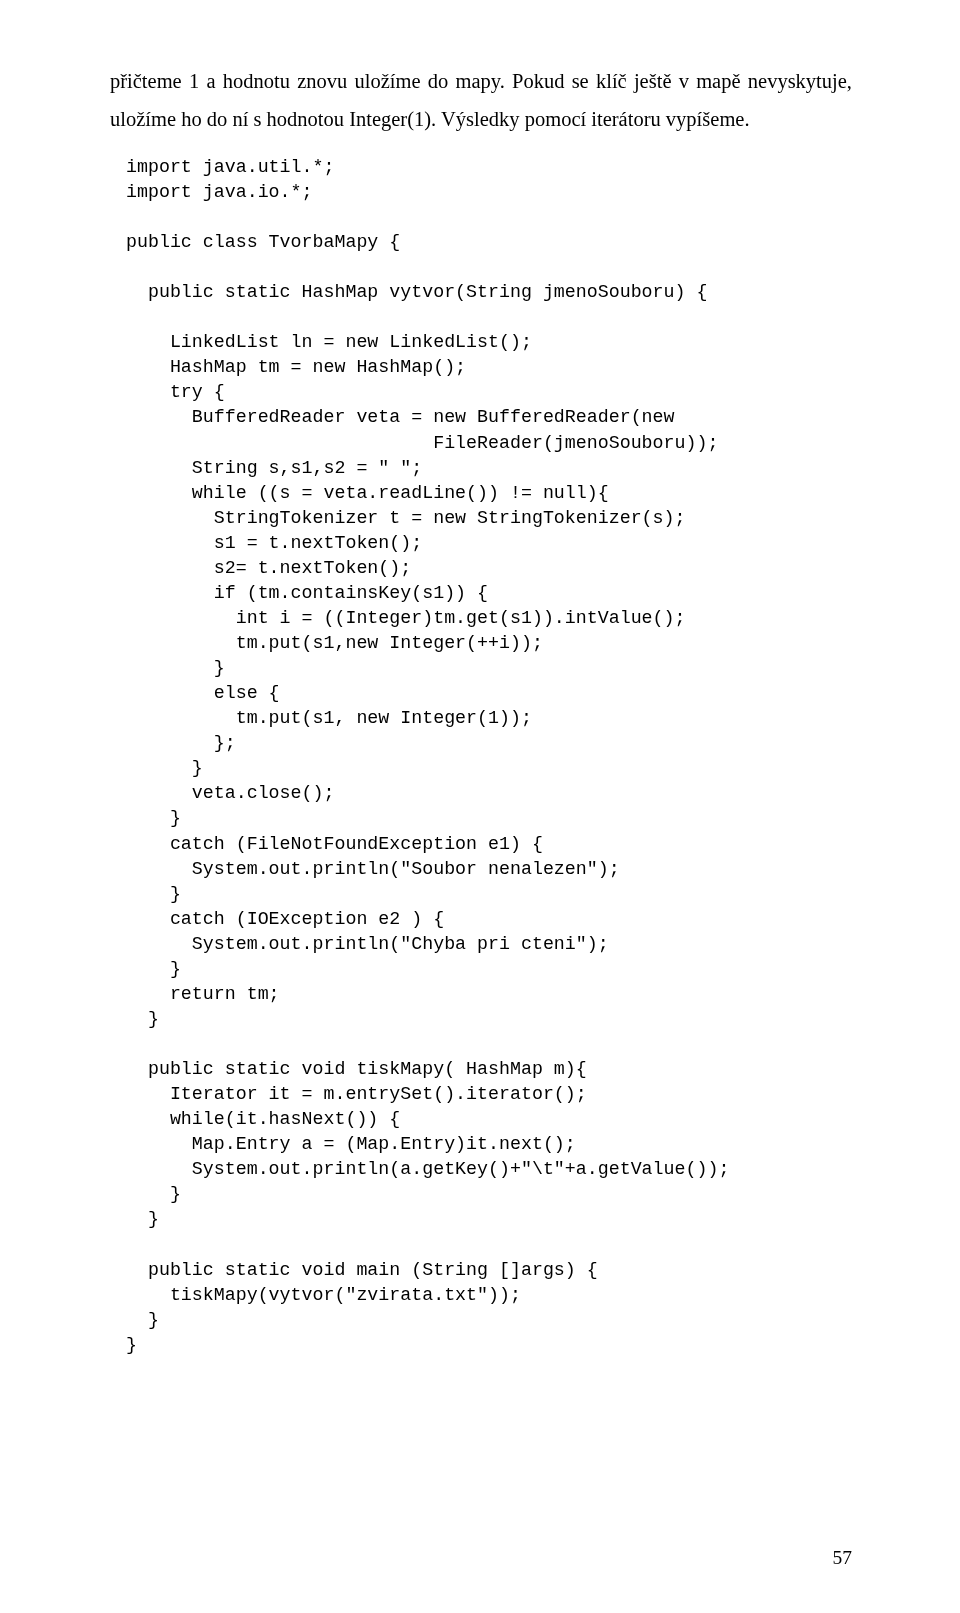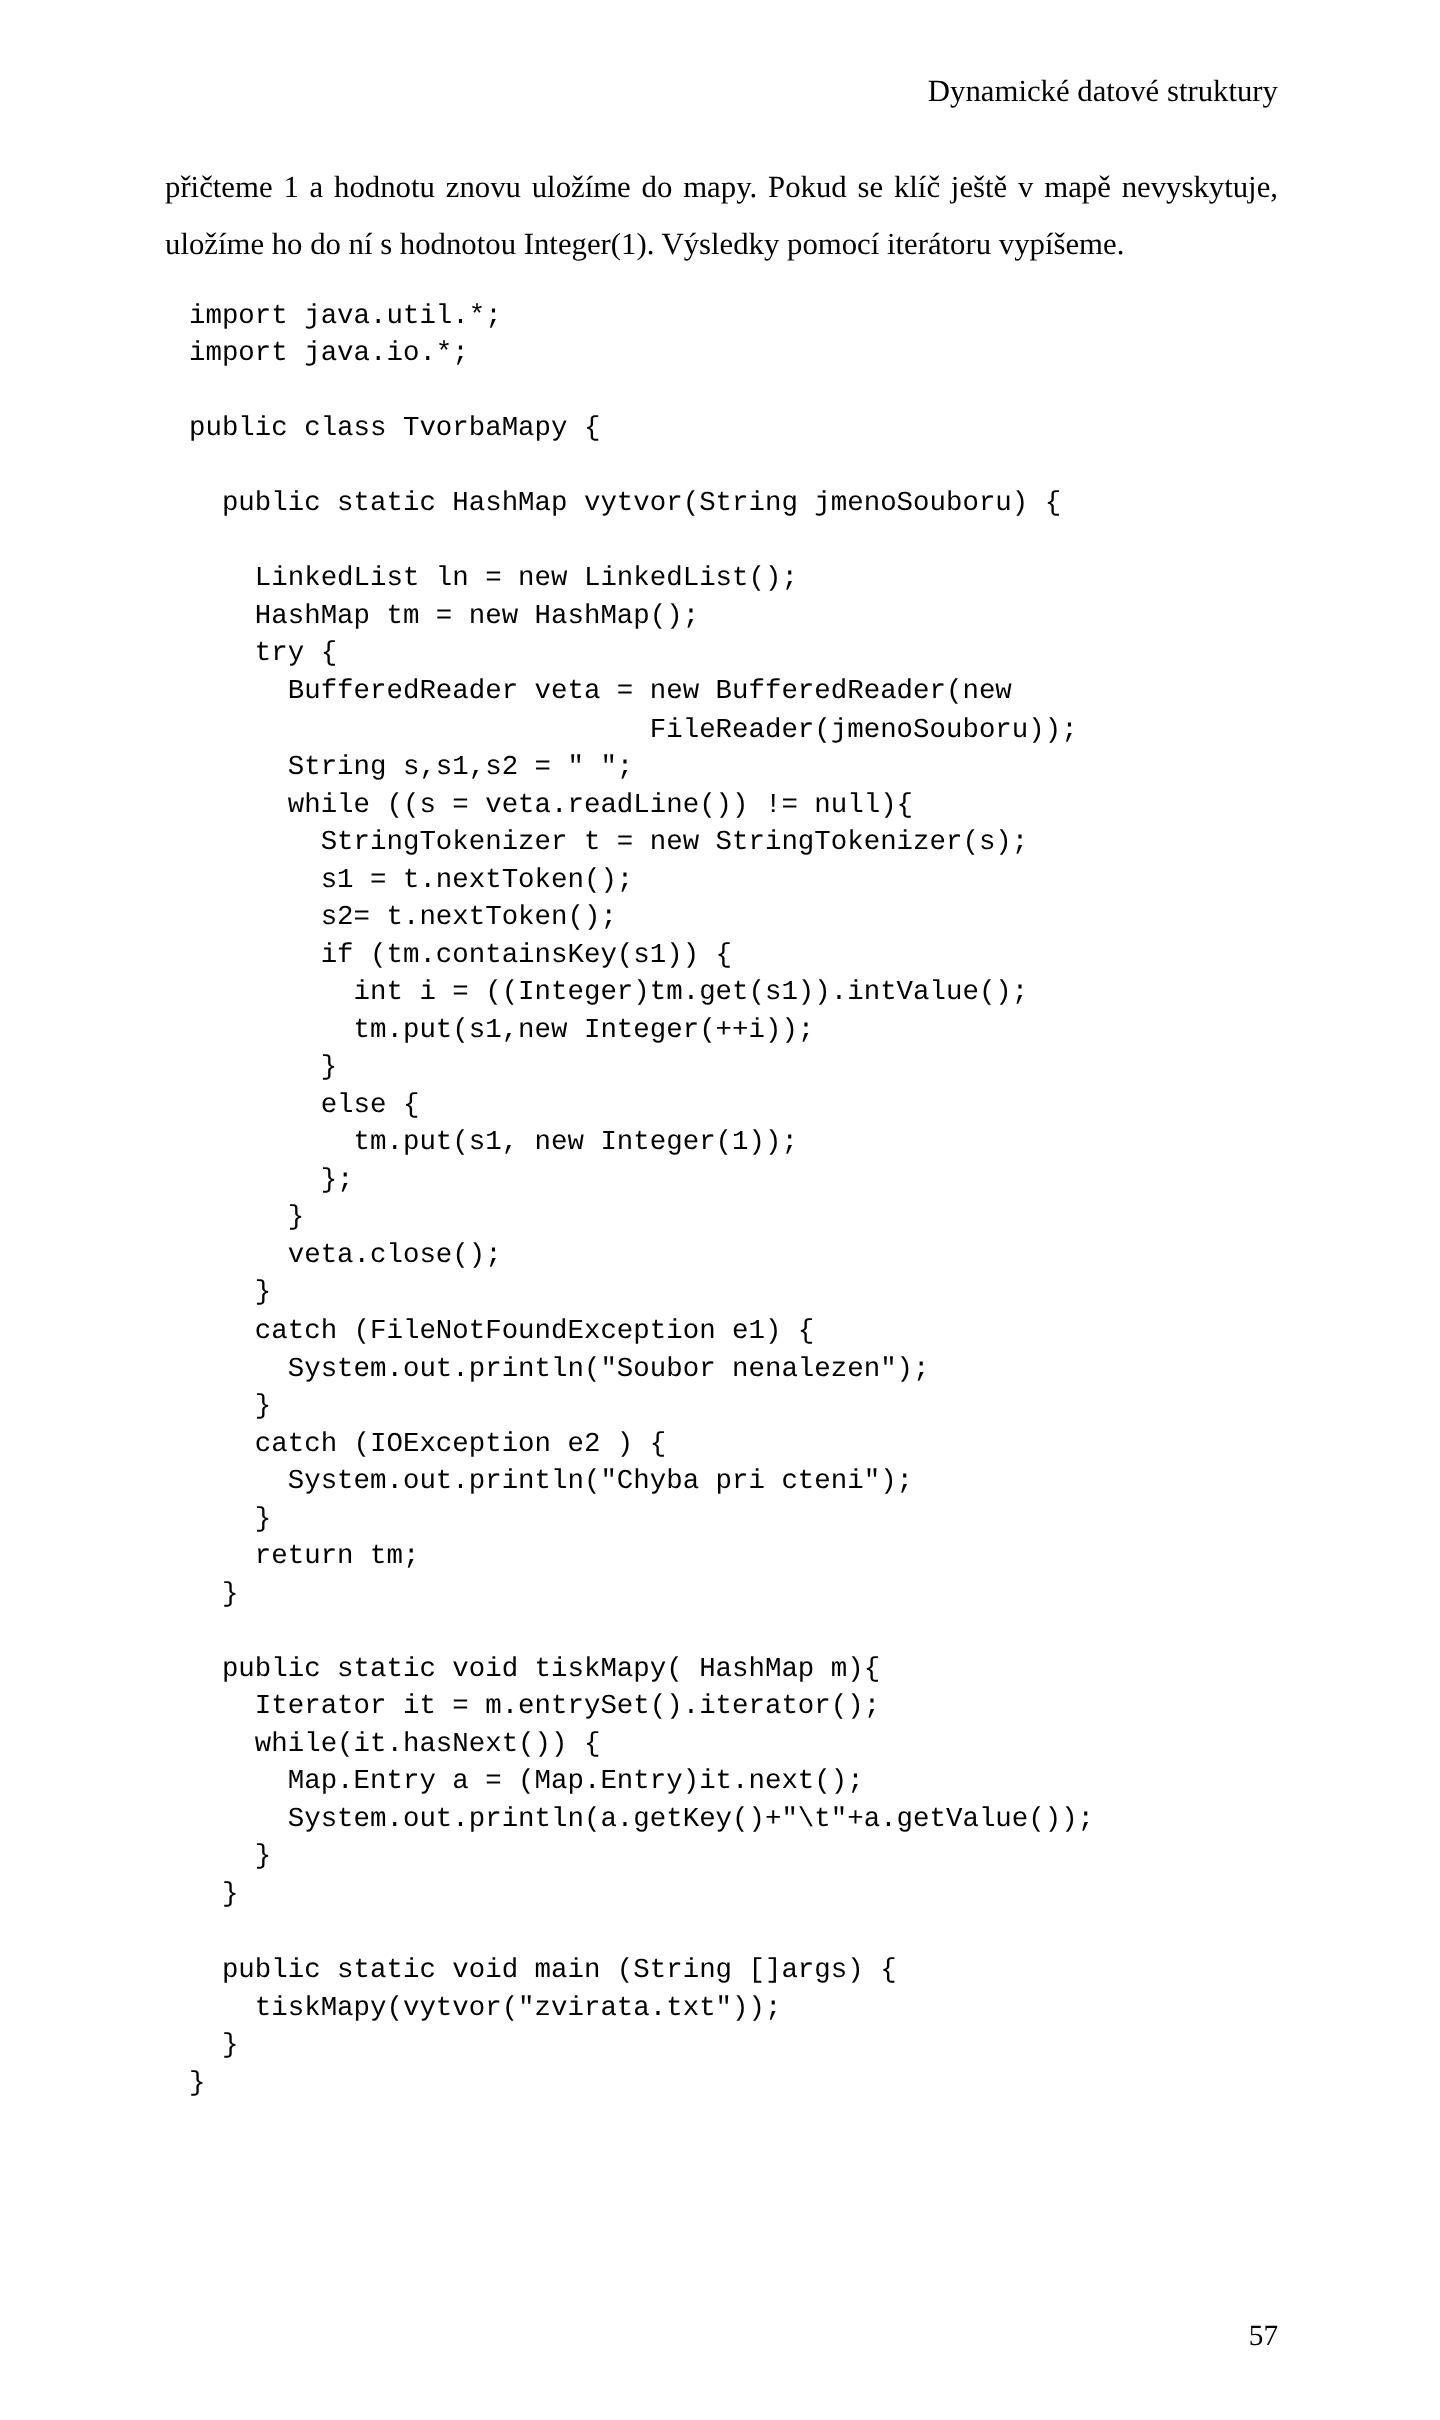--- a/index.html
+++ b/index.html
@@ -20,21 +20,21 @@
   }
   .running-header {
     text-align: right;
     font-size: 20.5px;
     margin-bottom: 34px;
   }
   .body-text {
     font-size: 20.5px;
     line-height: 1.85;
     text-align: justify;
-    margin: 0 0 14px 0;
+    margin: 13px 0 14px 0;
   }
   pre.code {
     font-family: "Courier New", Courier, monospace;
     font-size: 18.3px;
     line-height: 1.37;
     white-space: pre;
     margin: 16px;
   }
   .page-number {
     position: absolute;
@@ -42,21 +42,20 @@
     right: 108px;
     font-size: 19.5px;
     font-family: Liberation Serif, serif;
   }
 </style>
 </head>
 <body>
 
 <div class="page">
 
-  <div class="running-header">Dynamické datové struktury</div>
 
   <p class="body-text">přičteme 1 a hodnotu znovu uložíme do mapy. Pokud se klíč ještě v mapě nevyskytuje, uložíme ho do ní s hodnotou Integer(1). Výsledky pomocí iterátoru vypíšeme.</p>
 
   <pre class="code">import java.util.*;
 import java.io.*;
 
 public class TvorbaMapy {
 
   public static HashMap vytvor(String jmenoSouboru) {
 

